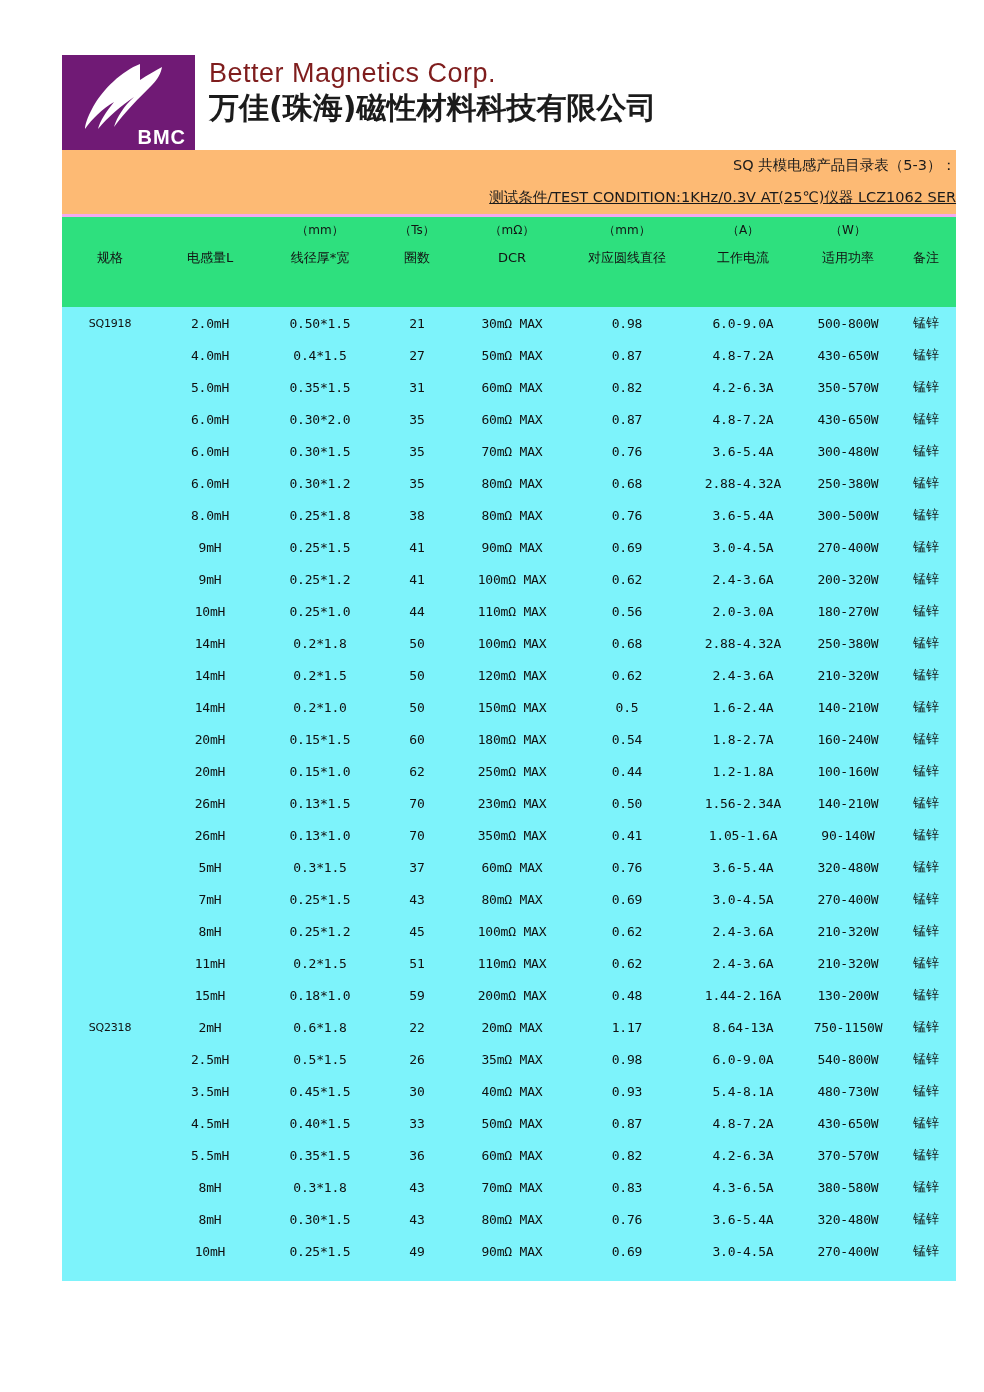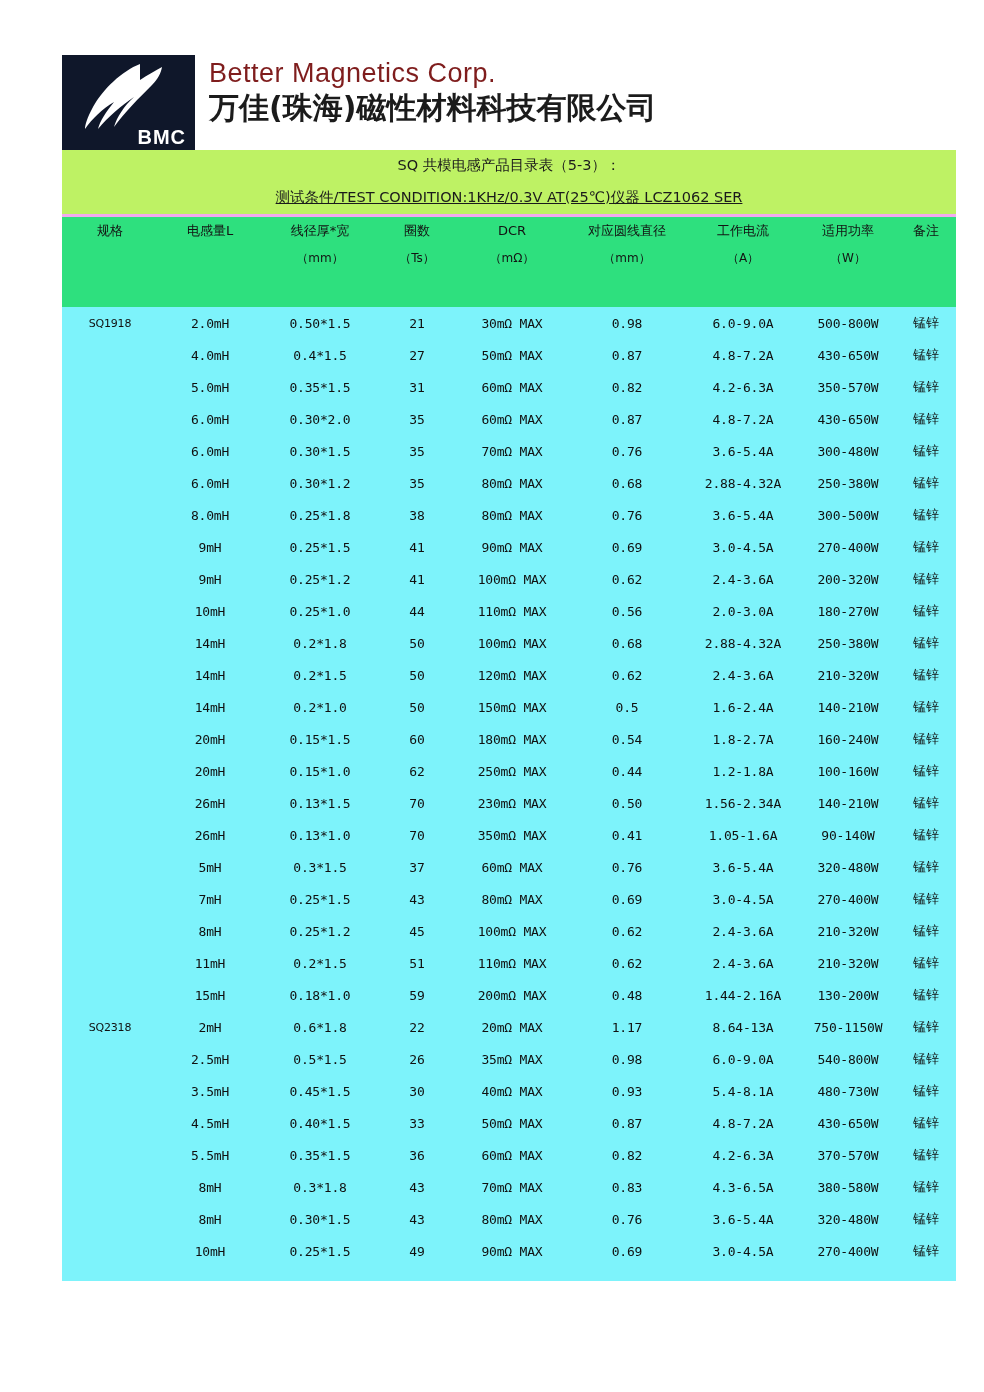--- a/index.html
+++ b/index.html
@@ -26,21 +26,21 @@
     position: absolute;
     left: 62px;
     top: 55px;
     display: flex;
     align-items: flex-start;
   }
   .logo-mark {
     position: relative;
     width: 133px;
     height: 98px;
-    background: #0f172a;
+    background: #701a75;
     flex: 0 0 auto;
     overflow: hidden;
   }
   .logo-mark svg {
     position: absolute;
     left: 0;
     top: 0;
   }
   .logo-bmc {
     position: absolute;
@@ -81,22 +81,22 @@
   .sheet {
     position: absolute;
     left: 62px;
     top: 150px;
     width: 861px;
     border-collapse: collapse;
     table-layout: fixed;
   }
 
   .title-band td {
-    background: #bef264;
-    text-align: center;
+    background: #fdba74;
+    text-align: right;
     color: #1b1b1b;
     font-size: 14.5px;
     font-family: "DejaVu Sans", sans-serif;
     padding: 0;
     height: 31px;
     line-height: 31px;
     border: none;
   }
   .title-band .line2 {
     height: 33px;
@@ -188,42 +188,42 @@
     </colgroup>
     <tbody>
       <tr class="title-band">
         <td colspan="9">SQ 共模电感产品目录表（5-3）：</td>
       </tr>
       <tr class="title-band">
         <td colspan="9" class="line2">测试条件/TEST CONDITION:1KHz/0.3V AT(25℃)仪器 LCZ1062 SER</td>
       </tr>
 
       <tr class="head-row">
+        <td class="h2"></td>
+        <td class="h2"></td>
+        <td class="h2">（mm）</td>
+        <td class="h2">（Ts）</td>
+        <td class="h2">（mΩ）</td>
+        <td class="h2">（mm）</td>
+        <td class="h2">（A）</td>
+        <td class="h2">（W）</td>
+        <td class="h2"></td>
+      </tr>
+      <tr class="head-row">
         <td class="h1">规格</td>
         <td class="h1">电感量L</td>
         <td class="h1">线径厚*宽</td>
         <td class="h1">圈数</td>
         <td class="h1">DCR</td>
         <td class="h1">对应圆线直径</td>
         <td class="h1">工作电流</td>
         <td class="h1">适用功率</td>
         <td class="h1">备注</td>
       </tr>
       <tr class="head-row">
-        <td class="h2"></td>
-        <td class="h2"></td>
-        <td class="h2">（mm）</td>
-        <td class="h2">（Ts）</td>
-        <td class="h2">（mΩ）</td>
-        <td class="h2">（mm）</td>
-        <td class="h2">（A）</td>
-        <td class="h2">（W）</td>
-        <td class="h2"></td>
-      </tr>
-      <tr class="head-row">
         <td class="h3" colspan="9"></td>
       </tr>
     </tbody>
 
     <tbody id="rows-body">
         <tr class="data-row">
           <td class="model">SQ1918</td>
           <td>2.0mH</td>
           <td>0.50*1.5</td>
           <td>21</td>

